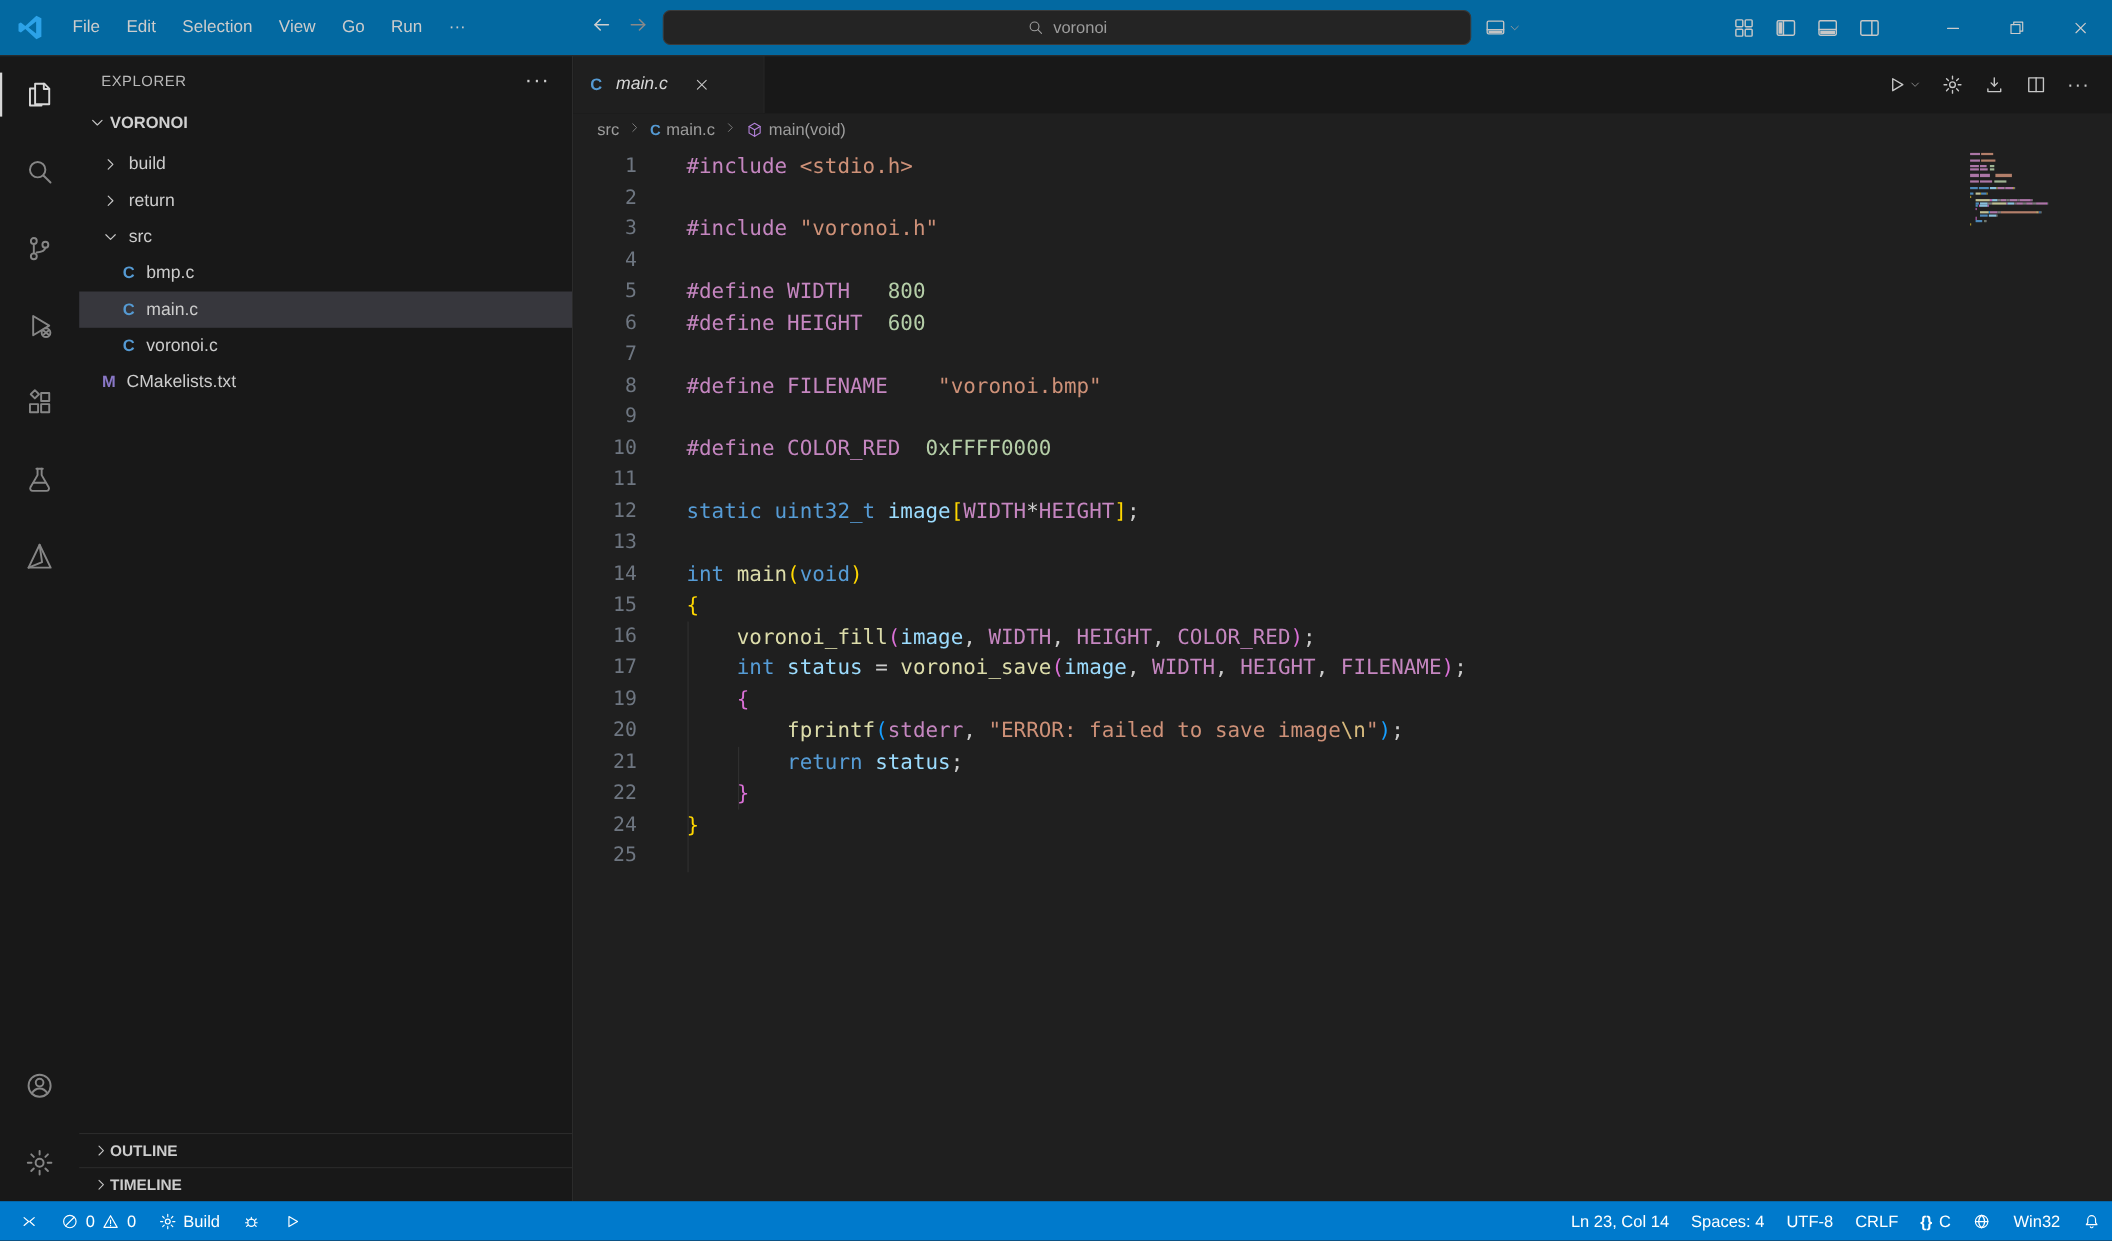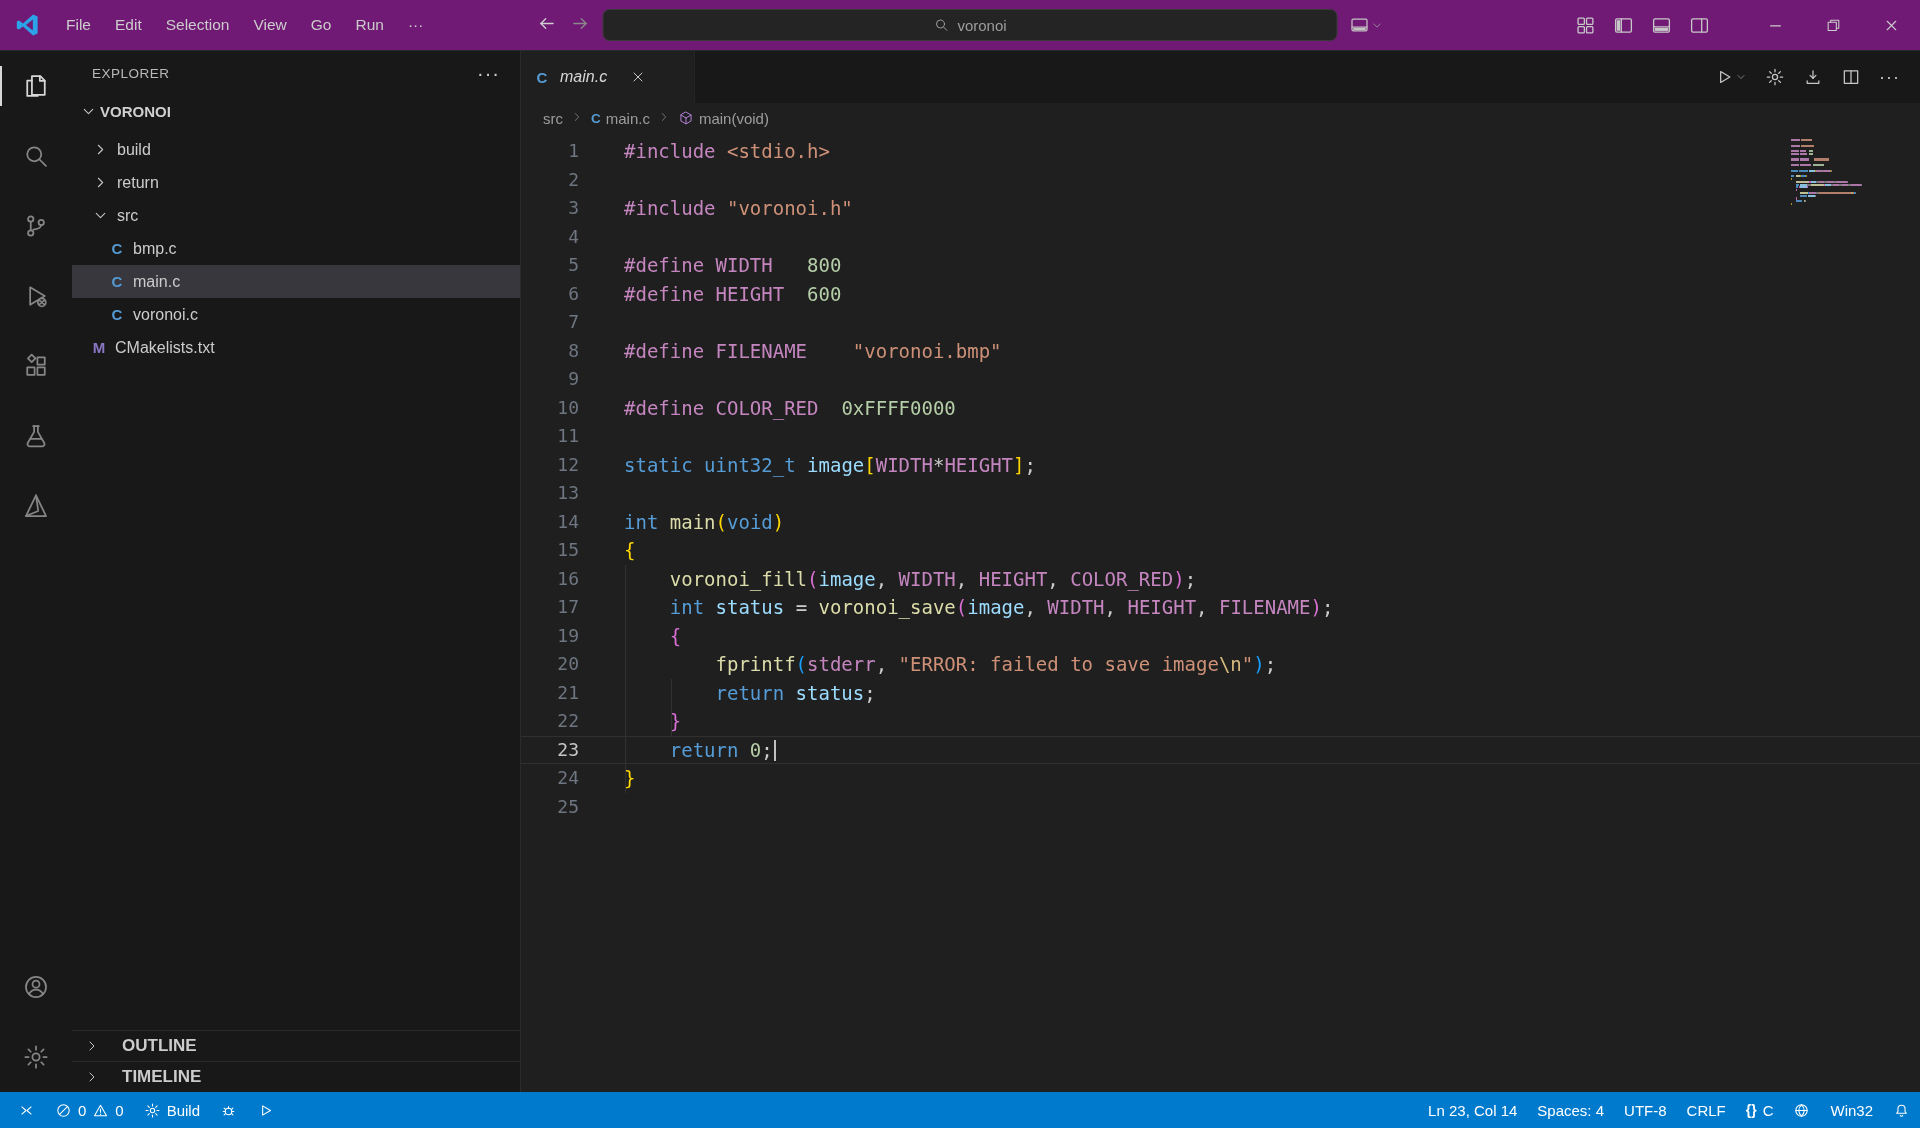--- a/index.html
+++ b/index.html
@@ -5,21 +5,21 @@
   *{margin:0;padding:0;box-sizing:border-box;user-select:none;}
   html,body{width:1920px;height:1128px;overflow:hidden;background:#1f1f1f;
     font-family:"Liberation Sans",sans-serif;color:#cccccc;}
   #app{width:100%;height:100%;display:flex;flex-direction:column;}
 
   
   .icn{display:inline-flex;align-items:center;justify-content:center;width:18px;height:18px;}
   .icn svg{width:100%;height:100%;display:block;}
 
   
-  .titlebar{height:51px;background:#701a75;border-bottom:1px solid #2a2a2a;
+  .titlebar{height:51px;background:#0369a1;border-bottom:1px solid #2a2a2a;
     display:flex;align-items:center;position:relative;flex:0 0 auto;}
   .logo{width:54px;display:flex;justify-content:center;color:#2ca2e8;}
   .logo .icn{width:26px;height:26px;}
   .menubar{display:flex;height:100%;align-items:center;}
   .menu-item{padding:0 12px;font-size:15.5px;color:#cccccc;height:100%;display:flex;align-items:center;cursor:default;border-radius:6px;}
   .tb-center{position:absolute;left:50%;top:0;height:100%;transform:translateX(-50%);
     display:flex;align-items:center;gap:12px;}
   .nav-arrow{color:#cfcfcf;}
   .nav-arrow .icn{width:21px;height:21px;}
   .nav-arrow.fwd{color:#8a8a8a;}
@@ -58,22 +58,22 @@
   .tree-row{height:33px;display:flex;align-items:center;color:#cccccc;font-size:16px;cursor:pointer;}
   .tree-row.selected{background:#37373d;}
   .chev{width:24px;display:flex;justify-content:center;color:#c5c5c5;flex:0 0 auto;}
   .chev .icn{width:17px;height:17px;}
   .file-ico{width:22px;text-align:center;font-weight:700;font-size:15px;flex:0 0 auto;
     font-family:"Liberation Sans",sans-serif;}
   .ico-c{color:#559ad3;}
   .ico-m{color:#8977c6;}
   .tree-label{margin-left:5px;white-space:nowrap;}
   .sb-bottom{margin-top:auto;}
-  .sb-section{height:31px;border-top:1px solid #2b2b2b;display:flex;align-items:center;gap:22px;padding-left:12px;
-    font-weight:700;font-size:17px;color:#cccccc;}
+  .sb-section{height:31px;border-top:1px solid #2b2b2b;display:flex;align-items:center;gap:0;padding-left:12px;
+    font-weight:700;font-size:14px;color:#cccccc;}
   .sb-section .icn{width:16px;height:16px;color:#c5c5c5;}
 
   
   .editor-col{flex:1;display:flex;flex-direction:column;min-width:0;background:#1f1f1f;}
   .tabbar{height:52px;background:#181818;display:flex;align-items:stretch;flex:0 0 auto;}
   .tab{min-width:174px;background:#1f1f1f;display:flex;align-items:center;padding:0 12px;gap:9px;
     border-right:1px solid #252525;font-size:16px;color:#d7d7d7;cursor:pointer;}
   .tab .file-ico{width:18px;}
   .tab-label{font-style:italic;}
   .tab-close{margin-left:14px;color:#c5c5c5;display:flex;}
@@ -594,24 +594,20 @@
               <div class="ltext"><span class="tk-pl">        </span><span class="tk-fn">fprintf</span><span class="tk-b3">(</span><span class="tk-mac">stderr</span><span class="tk-pl">, </span><span class="tk-str">"ERROR: failed to save image</span><span class="tk-esc">\n</span><span class="tk-str">"</span><span class="tk-b3">)</span><span class="tk-pl">;</span></div>
             </div>
             <div class="line">
               <div class="lnum">21</div>
               <div class="ltext"><span class="tk-pl">        </span><span class="tk-kw">return</span><span class="tk-pl"> </span><span class="tk-var">status</span><span class="tk-pl">;</span></div>
             </div>
             <div class="line">
               <div class="lnum">22</div>
               <div class="ltext"><span class="tk-pl">    </span><span class="tk-b2">}</span></div>
             </div>
-            <div class="line active">
-              <div class="lnum">23</div>
-              <div class="ltext"><span class="tk-pl">    </span><span class="tk-kw">return</span><span class="tk-pl"> </span><span class="tk-num">0</span><span class="tk-pl">;</span><span class="cursor"></span></div>
-            </div>
             <div class="line">
               <div class="lnum">24</div>
               <div class="ltext"><span class="tk-b1">}</span></div>
             </div>
             <div class="line">
               <div class="lnum">25</div>
               <div class="ltext"></div>
             </div>
           </div>
         <div class="minimap">

